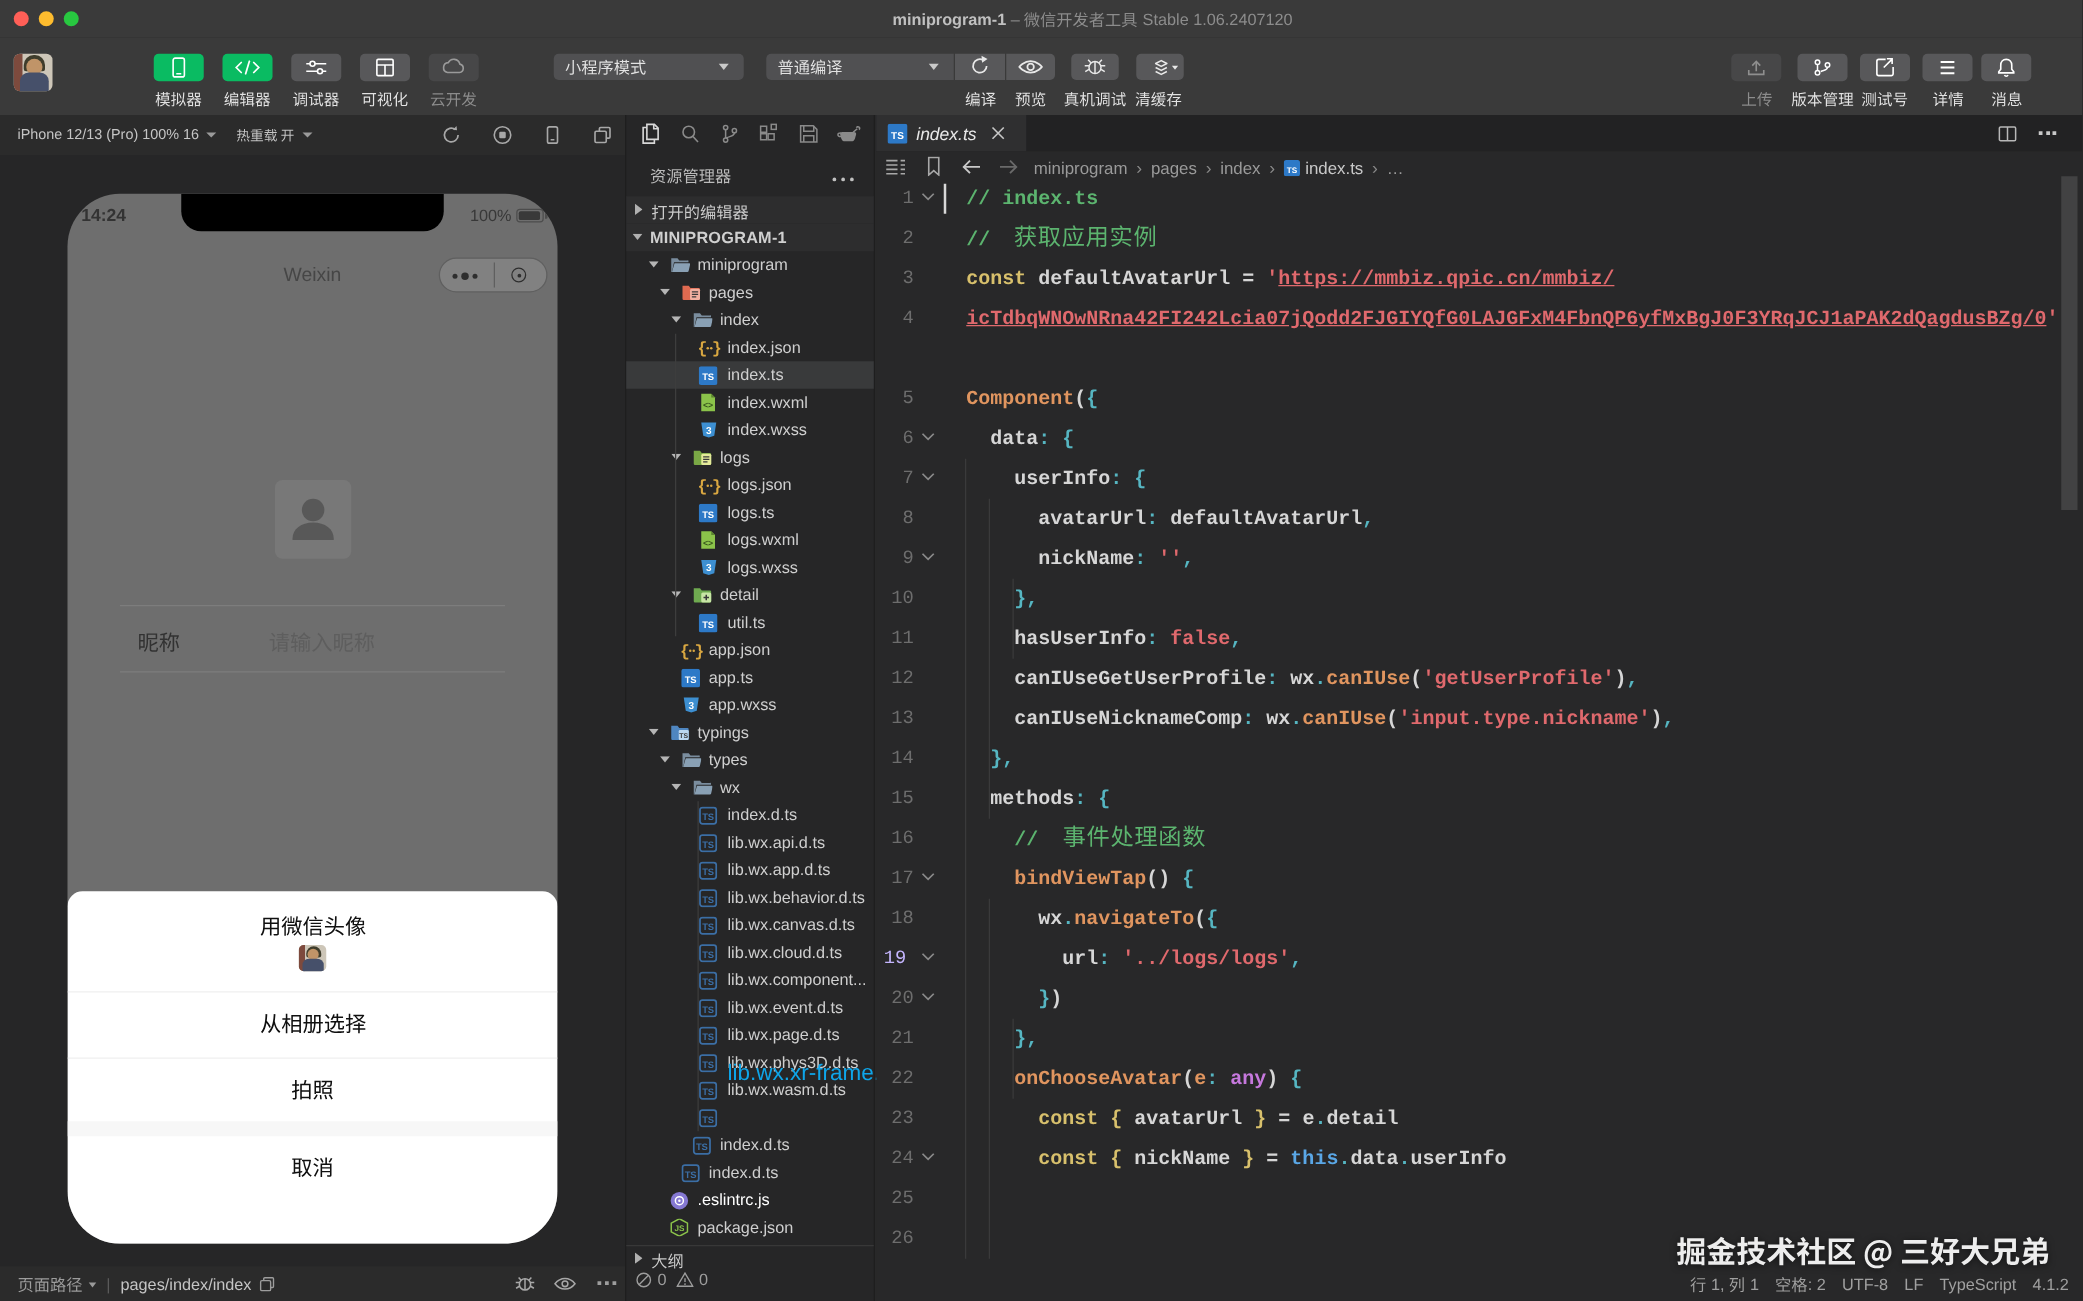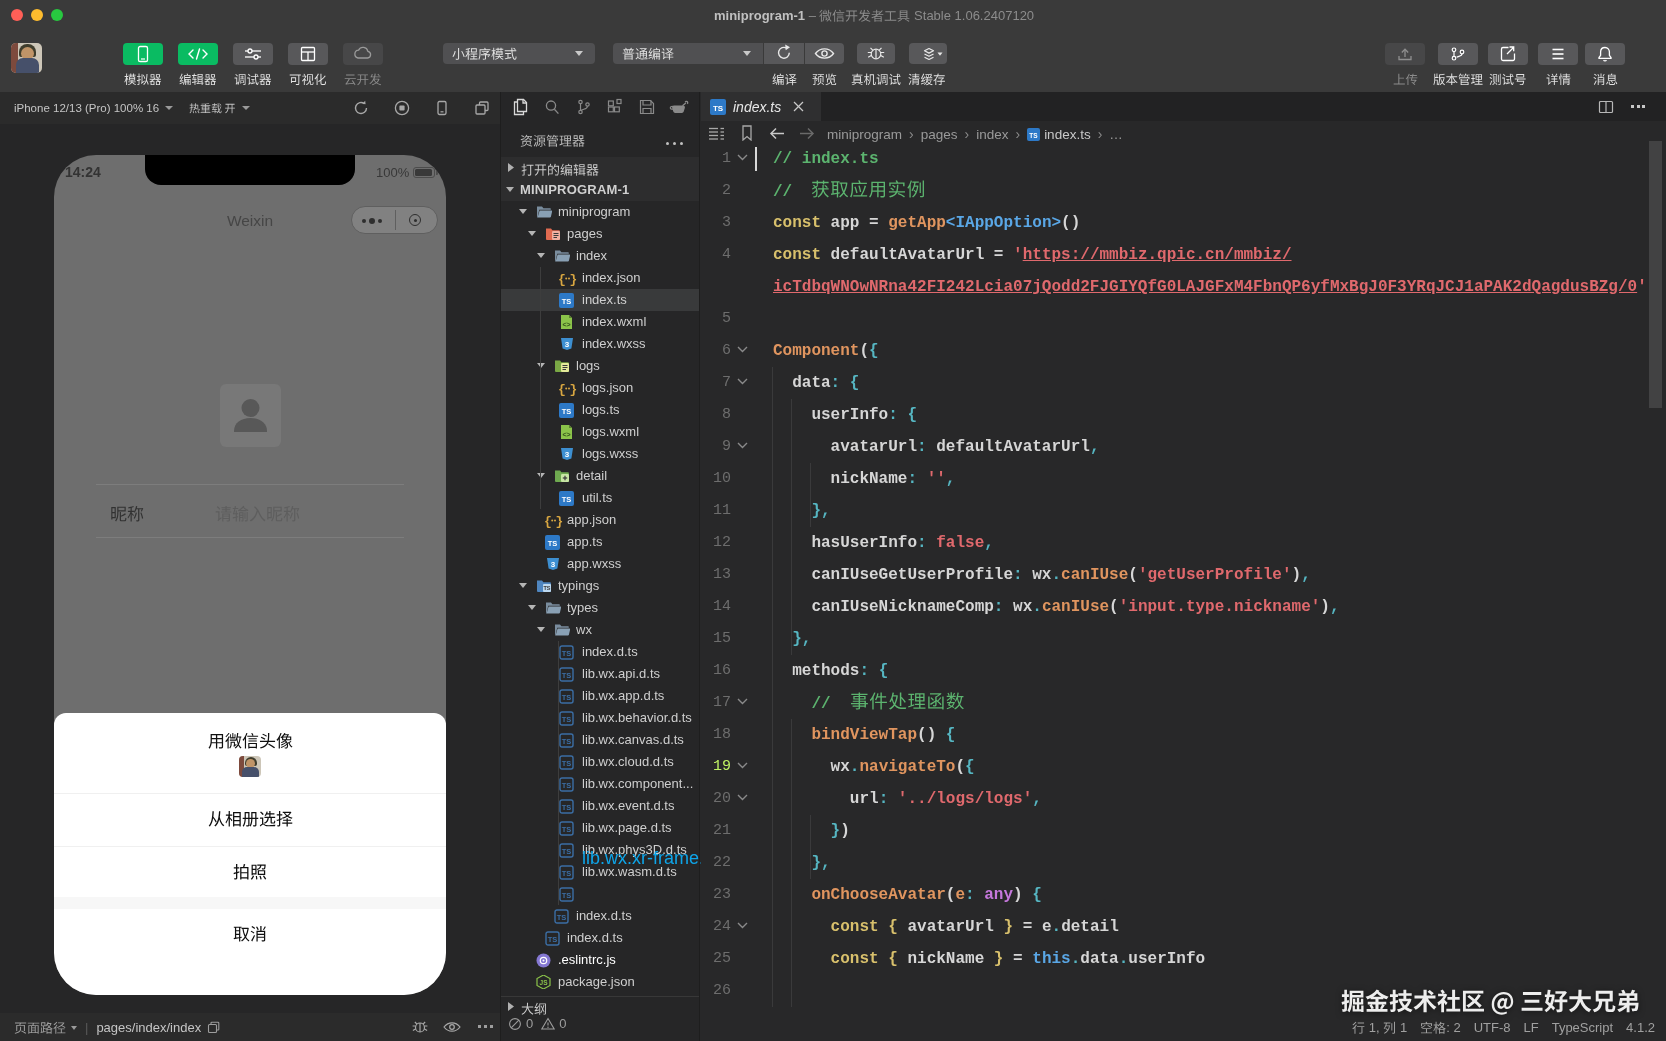--- a/index.html
+++ b/index.html
@@ -868,21 +868,21 @@
     <div class="abs" style="left:701px;top:527px;width:30px;height:32px;line-height:32px;text-align:right;color:#6d6d6d;font-size:15px;font-family:Liberation Mono">12</div>
     <div class="abs" style="left:701px;top:559px;width:30px;height:32px;line-height:32px;text-align:right;color:#6d6d6d;font-size:15px;font-family:Liberation Mono">13</div>
     <div class="abs" style="left:701px;top:591px;width:30px;height:32px;line-height:32px;text-align:right;color:#6d6d6d;font-size:15px;font-family:Liberation Mono">14</div>
     <div class="abs" style="left:701px;top:623px;width:30px;height:32px;line-height:32px;text-align:right;color:#6d6d6d;font-size:15px;font-family:Liberation Mono">15</div>
     <div class="abs" style="left:701px;top:655px;width:30px;height:32px;line-height:32px;text-align:right;color:#6d6d6d;font-size:15px;font-family:Liberation Mono">16</div>
     <div class="abs" style="left:701px;top:687px;width:30px;height:32px;line-height:32px;text-align:right;color:#6d6d6d;font-size:15px;font-family:Liberation Mono">17</div>
     <svg class="abs" style="left:737px;top:698px" width="11" height="7" viewBox="0 0 11 7">
       <path d="M1 1l4.5 4.5L10 1" fill="none" stroke="#8a8a8a" stroke-width="1.4"></path>
     </svg>
     <div class="abs" style="left:701px;top:719px;width:30px;height:32px;line-height:32px;text-align:right;color:#6d6d6d;font-size:15px;font-family:Liberation Mono">18</div>
-    <div class="abs" style="left:701px;top:751px;width:30px;height:32px;line-height:32px;text-align:right;color:#bef264;font-size:15px;font-family:Liberation Mono">19</div>
+    <div class="abs" style="left:701px;top:751px;width:30px;height:32px;line-height:32px;text-align:center;color:#c4b5fd;font-size:15px;font-family:Liberation Mono">19</div>
     <svg class="abs" style="left:737px;top:762px" width="11" height="7" viewBox="0 0 11 7">
       <path d="M1 1l4.5 4.5L10 1" fill="none" stroke="#8a8a8a" stroke-width="1.4"></path>
     </svg>
     <div class="abs" style="left:701px;top:783px;width:30px;height:32px;line-height:32px;text-align:right;color:#6d6d6d;font-size:15px;font-family:Liberation Mono">20</div>
     <svg class="abs" style="left:737px;top:794px" width="11" height="7" viewBox="0 0 11 7">
       <path d="M1 1l4.5 4.5L10 1" fill="none" stroke="#8a8a8a" stroke-width="1.4"></path>
     </svg>
     <div class="abs" style="left:701px;top:815px;width:30px;height:32px;line-height:32px;text-align:right;color:#6d6d6d;font-size:15px;font-family:Liberation Mono">21</div>
     <div class="abs" style="left:701px;top:847px;width:30px;height:32px;line-height:32px;text-align:right;color:#6d6d6d;font-size:15px;font-family:Liberation Mono">22</div>
     <div class="abs" style="left:701px;top:879px;width:30px;height:32px;line-height:32px;text-align:right;color:#6d6d6d;font-size:15px;font-family:Liberation Mono">23</div>
@@ -895,21 +895,20 @@
 <div class="abs" style="left:757px;top:143px;font-family:'Liberation Mono',monospace;font-size:16px;font-weight:bold;letter-spacing:0;margin-left:16px;">
       <div style="height:32px;line-height:32px;white-space:pre"><span style="color:#5cb46f">// index.ts</span></div>
       <div style="height:32px;line-height:32px;white-space:pre"><span style="color:#5cb46f">//</span><span style="display:inline-block;vertical-align:-5px;line-height:0"><svg xmlns="http://www.w3.org/2000/svg" width="133.9" height="26.0" viewBox="0 0 133.9 26.0" fill="#5cb46f">
             <path transform="translate(19.1,21.0) scale(0.018600,-0.018600)" d="M709 554C761 518 819 465 846 427L900 468C872 506 812 557 760 590ZM608 596V448L607 413H373V343H601C584 220 527 78 345 -34C364 -47 388 -66 401 -82C551 11 621 125 653 238C704 94 784 -17 904 -78C914 -59 937 -32 954 -18C815 43 729 176 685 343H942V413H678V448V596ZM633 840V760H373V840H299V760H62V692H299V610H373V692H633V615H707V692H942V760H707V840ZM325 590C304 566 278 541 248 517C221 548 186 578 143 606L94 566C136 538 168 509 193 478C146 447 93 418 41 396C55 383 76 361 86 346C135 368 184 395 230 425C246 396 257 365 264 334C215 265 119 190 39 156C55 142 74 117 84 99C148 134 221 192 275 251L276 211C276 109 268 38 244 9C236 -1 227 -6 213 -7C191 -10 153 -10 108 -7C121 -26 130 -53 131 -74C172 -76 209 -76 242 -70C264 -67 282 -57 295 -42C335 5 346 93 346 207C346 296 337 384 287 465C325 494 359 525 386 556Z"></path>
             <path transform="translate(38.2,21.0) scale(0.018600,-0.018600)" d="M850 656C826 508 784 379 730 271C679 382 645 513 623 656ZM506 728V656H556C584 480 625 323 688 196C628 100 557 26 479 -23C496 -37 517 -62 528 -80C602 -29 670 38 727 123C777 42 839 -24 915 -73C927 -54 950 -27 967 -14C886 34 821 104 770 192C847 329 903 503 929 718L883 730L870 728ZM38 130 55 58 356 110V-78H429V123L518 140L514 204L429 190V725H502V793H48V725H115V141ZM187 725H356V585H187ZM187 520H356V375H187ZM187 309H356V178L187 152Z"></path>
             <path transform="translate(57.4,21.0) scale(0.018600,-0.018600)" d="M264 490C305 382 353 239 372 146L443 175C421 268 373 407 329 517ZM481 546C513 437 550 295 564 202L636 224C621 317 584 456 549 565ZM468 828C487 793 507 747 521 711H121V438C121 296 114 97 36 -45C54 -52 88 -74 102 -87C184 62 197 286 197 438V640H942V711H606C593 747 565 804 541 848ZM209 39V-33H955V39H684C776 194 850 376 898 542L819 571C781 398 704 194 607 39Z"></path>
             <path transform="translate(76.5,21.0) scale(0.018600,-0.018600)" d="M153 770V407C153 266 143 89 32 -36C49 -45 79 -70 90 -85C167 0 201 115 216 227H467V-71H543V227H813V22C813 4 806 -2 786 -3C767 -4 699 -5 629 -2C639 -22 651 -55 655 -74C749 -75 807 -74 841 -62C875 -50 887 -27 887 22V770ZM227 698H467V537H227ZM813 698V537H543V698ZM227 466H467V298H223C226 336 227 373 227 407ZM813 466V298H543V466Z"></path>
             <path transform="translate(95.6,21.0) scale(0.018600,-0.018600)" d="M538 107C671 57 804 -12 885 -74L931 -15C848 44 708 113 574 162ZM240 557C294 525 358 475 387 440L435 494C404 530 339 575 285 605ZM140 401C197 370 264 320 296 284L342 341C309 376 241 422 185 451ZM90 726V523H165V656H834V523H912V726H569C554 761 528 810 503 847L429 824C447 794 466 758 480 726ZM71 256V191H432C376 94 273 29 81 -11C97 -28 116 -57 124 -77C349 -25 461 62 518 191H935V256H541C570 353 577 469 581 606H503C499 464 493 349 461 256Z"></path>
             <path transform="translate(114.8,21.0) scale(0.018600,-0.018600)" d="M690 724V165H756V724ZM853 835V22C853 6 847 1 831 0C814 0 761 -1 701 2C712 -20 723 -52 727 -72C803 -73 854 -71 883 -58C912 -47 924 -25 924 22V835ZM358 290C393 263 435 228 465 199C418 98 357 22 285 -23C301 -37 323 -63 333 -81C487 26 591 235 625 554L581 565L568 563H440C454 612 466 662 476 714H645V785H297V714H403C373 554 323 405 250 306C267 295 296 271 308 260C352 322 389 403 419 494H548C537 411 518 335 494 268C465 293 429 320 399 341ZM212 839C173 692 109 548 33 453C45 434 65 393 71 376C96 408 120 444 142 483V-78H212V626C238 689 261 755 280 820Z"></path>
           </svg></span></div>
-      <div style="height:32px;line-height:32px;white-space:pre"><span style="color:#d8c06c">const</span><span style="color:#d6d6d6"> app </span><span style="color:#d6d6d6">=</span> <span style="color:#e0955f">getApp</span><span style="color:#5aa7e6">&lt;IAppOption&gt;</span><span style="color:#d6d6d6">()</span></div>
       <div style="height:32px;line-height:32px;white-space:pre"><span style="color:#d8c06c">const</span><span style="color:#d6d6d6"> defaultAvatarUrl </span><span style="color:#d6d6d6">=</span> <span style="color:#e0696d">'</span><span style="color:#e0696d;text-decoration:underline">https://mmbiz.qpic.cn/mmbiz/</span></div>
       <div style="height:32px;line-height:32px;white-space:pre"><span style="color:#e0696d;text-decoration:underline">icTdbqWNOwNRna42FI242Lcia07jQodd2FJGIYQfG0LAJGFxM4FbnQP6yfMxBgJ0F3YRqJCJ1aPAK2dQagdusBZg/0</span><span style="color:#e0696d">'</span></div>
       <div style="height:32px;line-height:32px;white-space:pre"></div>
       <div style="height:32px;line-height:32px;white-space:pre"><span style="color:#e0955f">Component</span><span style="color:#d6d6d6">(</span><span style="color:#56b6c2">{</span></div>
       <div style="height:32px;line-height:32px;white-space:pre">  <span style="color:#d6d6d6">data</span><span style="color:#56b6c2">:</span> <span style="color:#56b6c2">{</span></div>
       <div style="height:32px;line-height:32px;white-space:pre">    <span style="color:#d6d6d6">userInfo</span><span style="color:#56b6c2">:</span> <span style="color:#56b6c2">{</span></div>
       <div style="height:32px;line-height:32px;white-space:pre">      <span style="color:#d6d6d6">avatarUrl</span><span style="color:#56b6c2">:</span> <span style="color:#d6d6d6">defaultAvatarUrl</span><span style="color:#56b6c2">,</span></div>
       <div style="height:32px;line-height:32px;white-space:pre">      <span style="color:#d6d6d6">nickName</span><span style="color:#56b6c2">:</span> <span style="color:#e0696d">''</span><span style="color:#56b6c2">,</span></div>
       <div style="height:32px;line-height:32px;white-space:pre">    <span style="color:#56b6c2">},</span></div>
       <div style="height:32px;line-height:32px;white-space:pre">    <span style="color:#d6d6d6">hasUserInfo</span><span style="color:#56b6c2">:</span> <span style="color:#e0696d">false</span><span style="color:#56b6c2">,</span></div>

